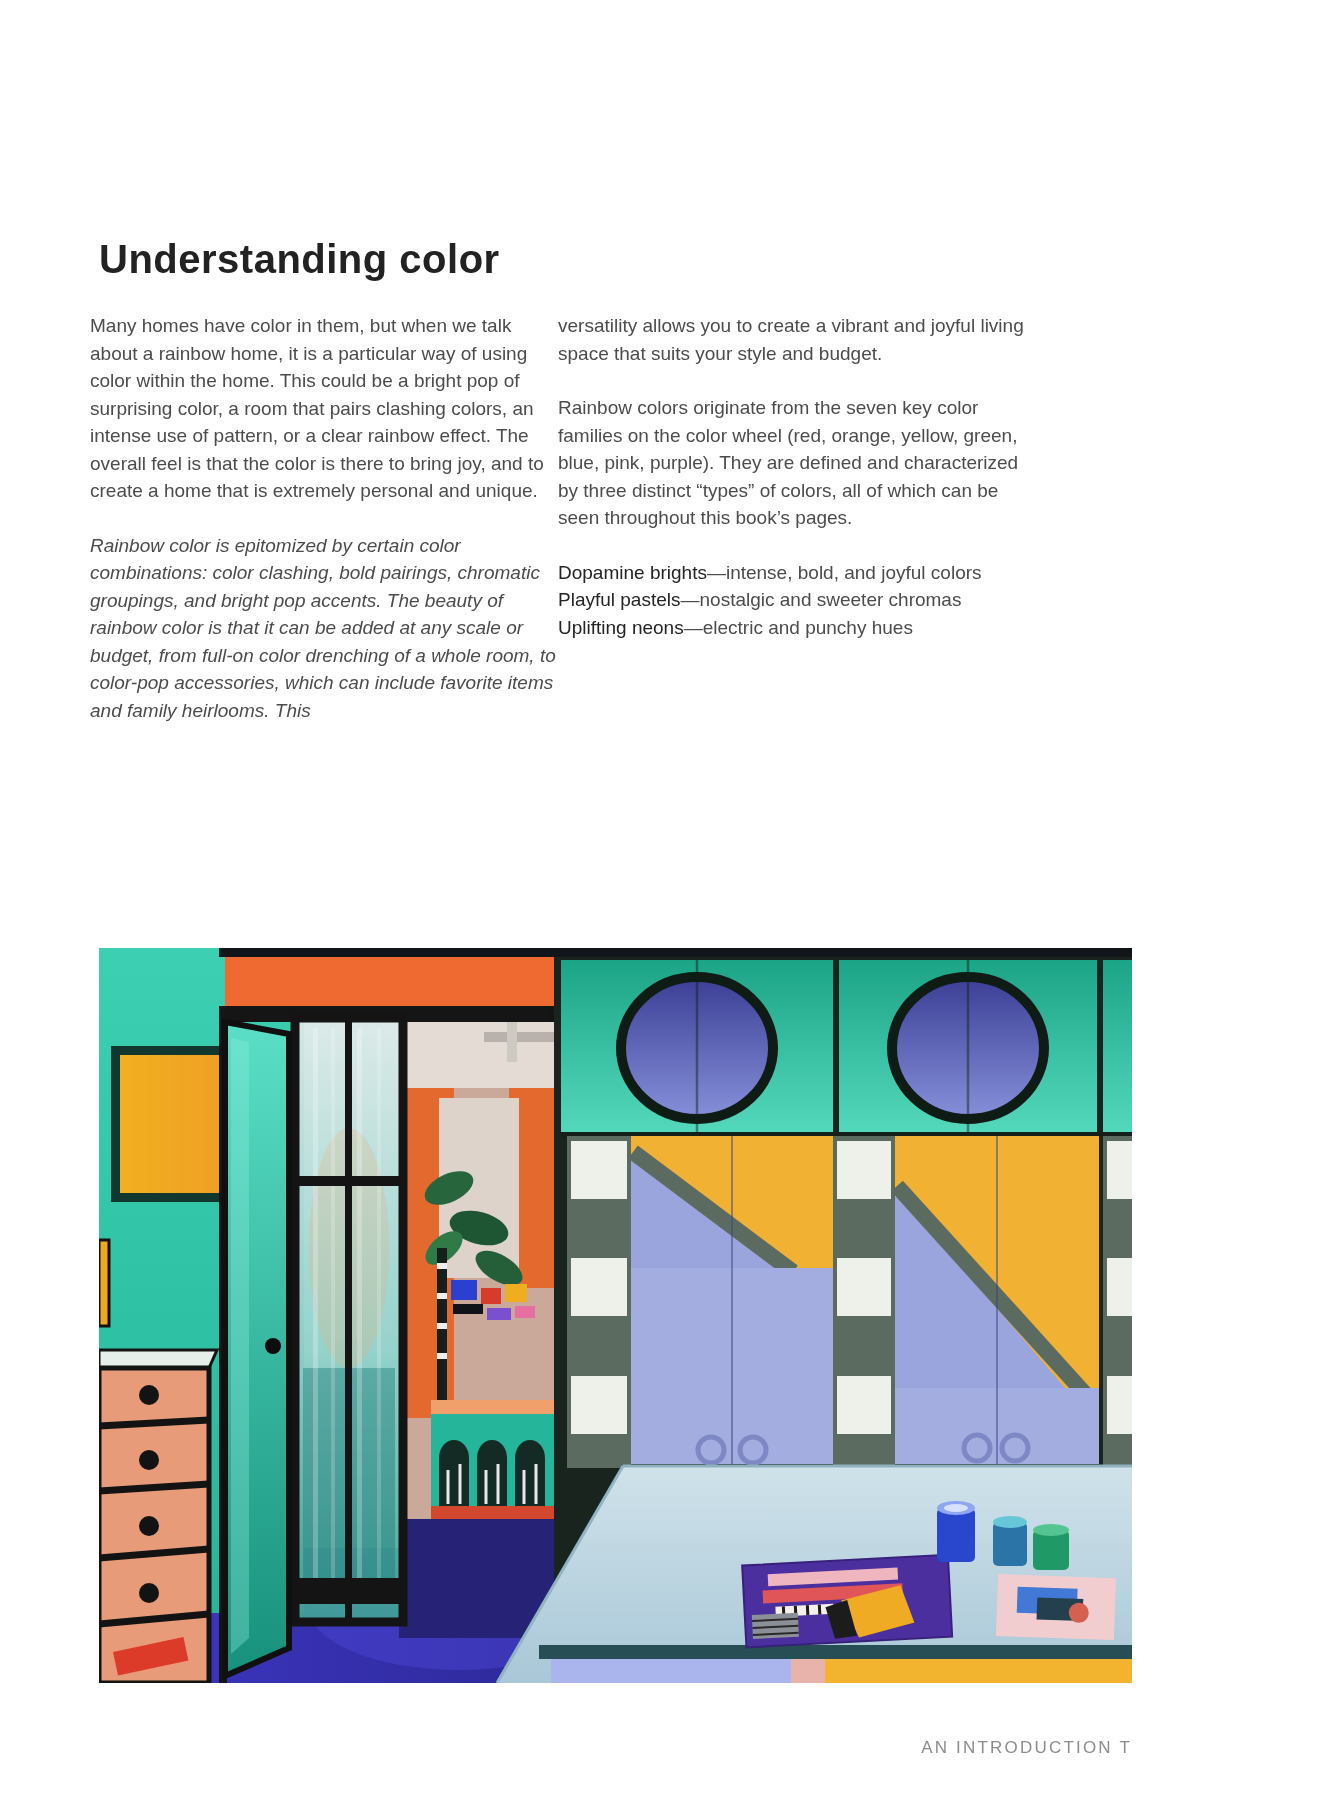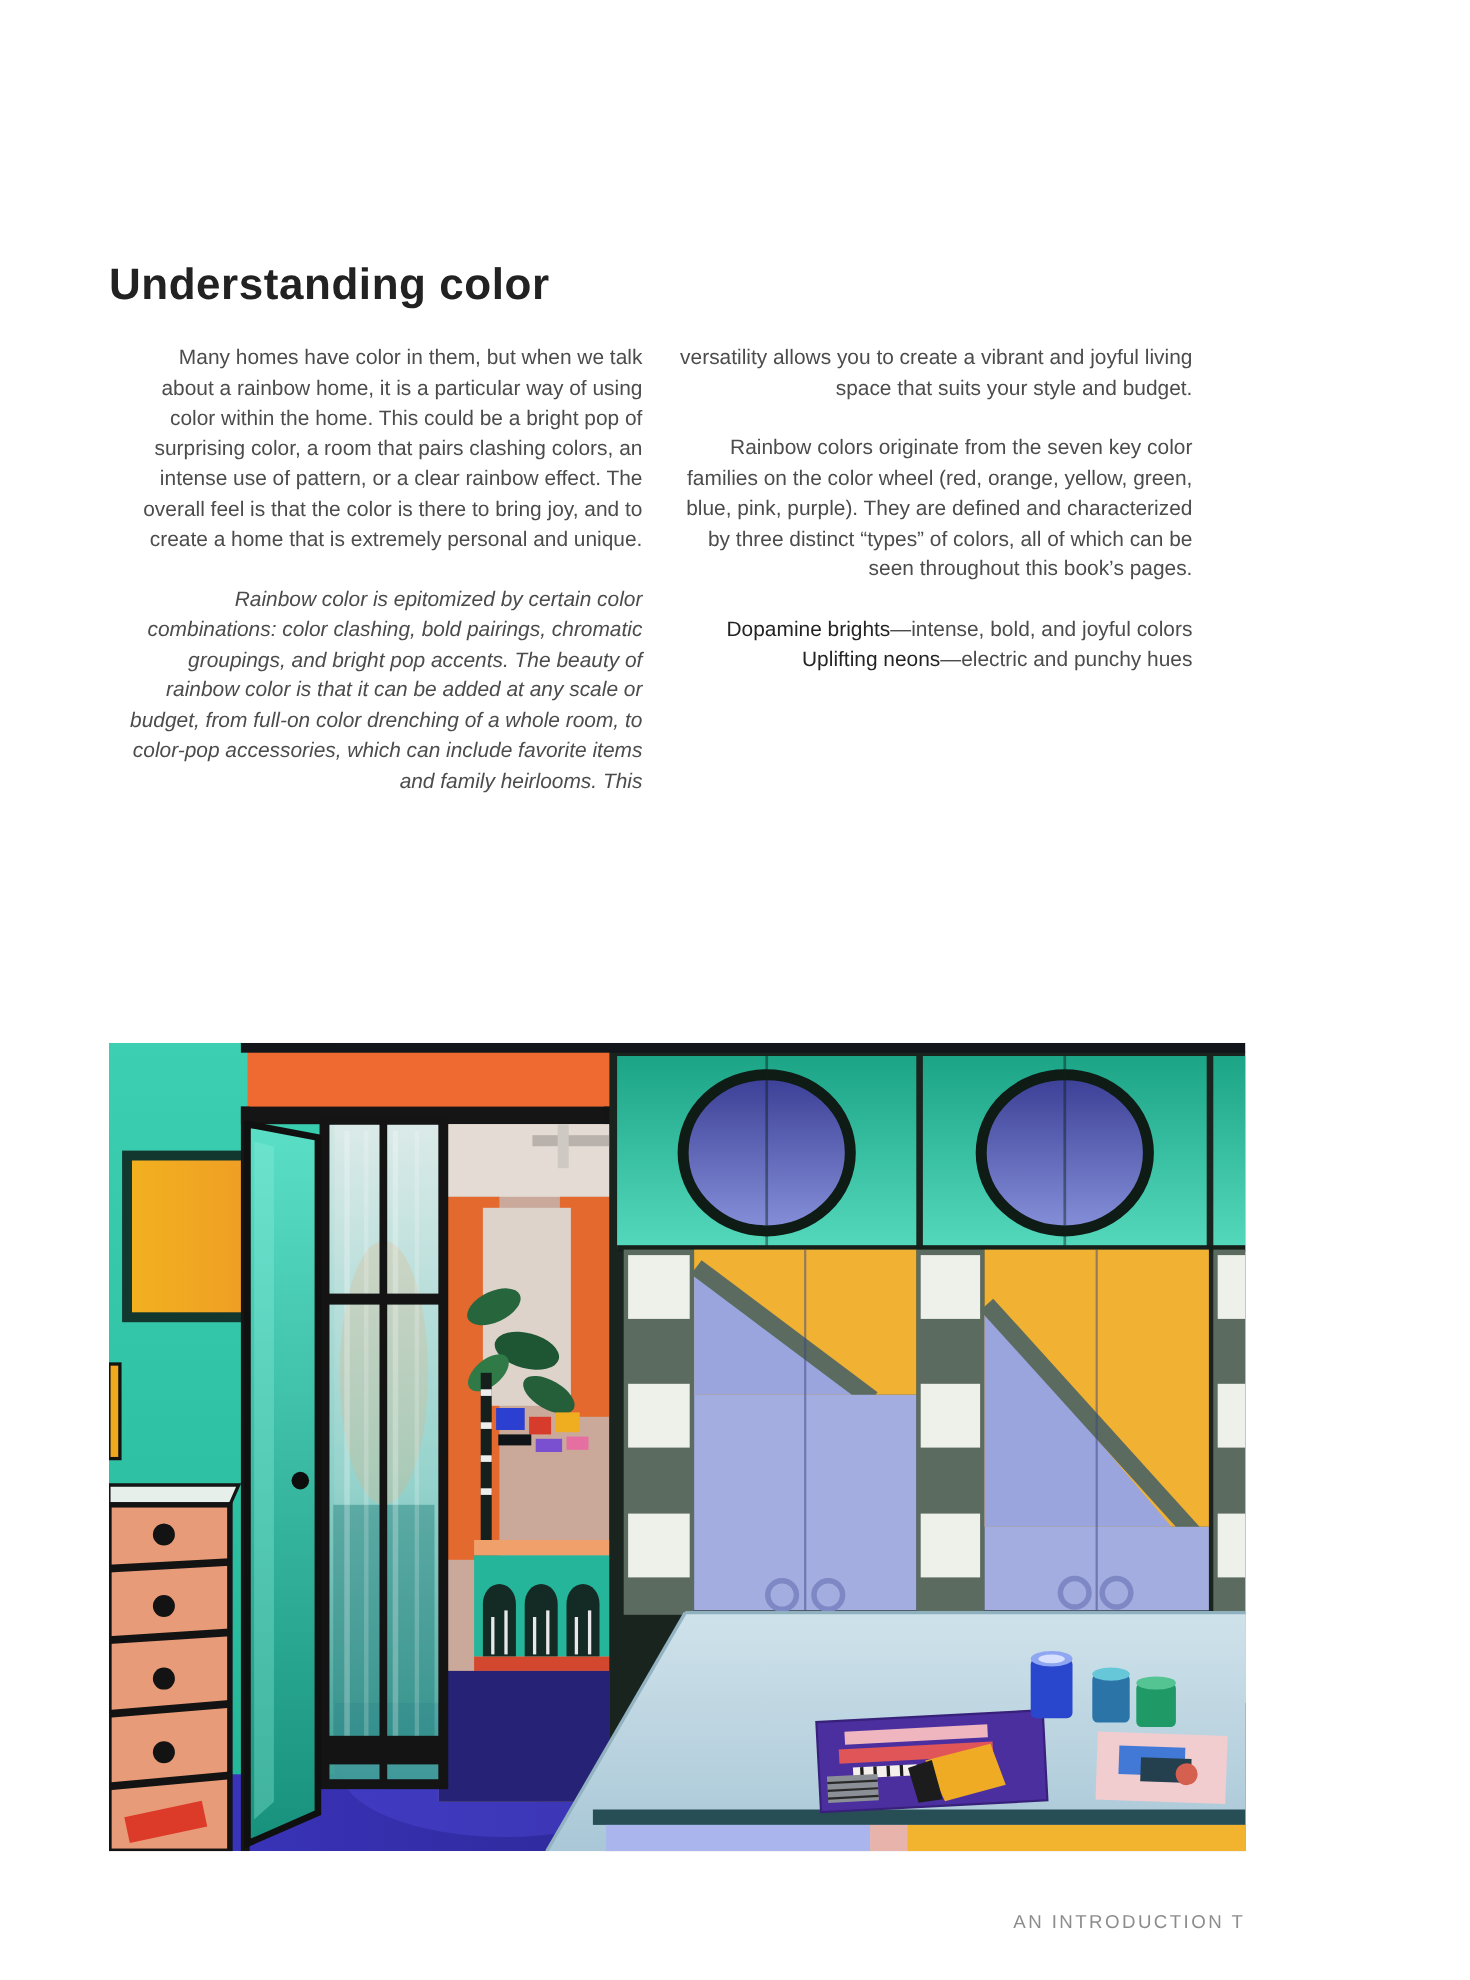--- a/index.html
+++ b/index.html
@@ -9,22 +9,22 @@
     background:#ffffff;
     font-family:"Liberation Sans", sans-serif;
     overflow:hidden;
   }
   .heading{
     position:absolute;left:99px;top:210px;
     font-size:40px;font-weight:700;color:#222222;
     letter-spacing:0.5px;
   }
   .columns{
-    position:absolute;left:116px;top:312px;width:968px;
-    display:flex;gap:32px;text-align:right;
+    position:absolute;left:90px;top:312px;width:968px;
+    display:flex;
   }
   .col{width:468px;font-size:19px;line-height:27.5px;color:#4c4c4c;}
   .col p{margin:0 0 27px 0;}
   .col p:last-child{margin-bottom:0;font-style:italic;}
   .types{margin:0 0 27px 0;}
   .type-row{white-space:nowrap;line-height:27.5px;}
   .type-term{font-weight:400;color:#242424;}
   .type-dash{color:#4c4c4c;}
   .type-desc{color:#4c4c4c;}
   .photo{
@@ -53,20 +53,21 @@
   <div class="columns">
     <div class="col">
       <p>Many homes have color in them, but when we talk about a rainbow home, it is a particular way of using color within the home. This could be a bright pop of surprising color, a room that pairs clashing colors, an intense use of pattern, or a clear rainbow effect. The overall feel is that the color is there to bring joy, and to create a home that is extremely personal and unique.</p>
       <p>Rainbow color is epitomized by certain color combinations: color clashing, bold pairings, chromatic groupings, and bright pop accents. The beauty of rainbow color is that it can be added at any scale or budget, from full-on color drenching of a whole room, to color-pop accessories, which can include favorite items and family heirlooms. This</p>
     </div>
     <div class="col">
       <p>versatility allows you to create a vibrant and joyful living space that suits your style and budget.</p>
       <p>Rainbow colors originate from the seven key color families on the color wheel (red, orange, yellow, green, blue, pink, purple). They are defined and characterized by three distinct “types” of colors, all of which can be seen throughout this book’s pages.</p>
       <div class="types">
         <div class="type-row"><span class="type-term">Dopamine brights</span><span class="type-dash">—</span><span class="type-desc">intense, bold, and joyful colors</span></div>
+        <div class="type-row"><span class="type-term">Playful pastels</span><span class="type-dash">—</span><span class="type-desc">nostalgic and sweeter chromas</span></div>
         <div class="type-row"><span class="type-term">Uplifting neons</span><span class="type-dash">—</span><span class="type-desc">electric and punchy hues</span></div>
       </div>
     </div>
   </div>
 
   <div class="photo">
     <svg width="1114" height="735" viewBox="0 0 1114 735" preserveAspectRatio="none">
       <defs>
         <linearGradient id="tealWall" x1="0" y1="0" x2="0" y2="1">
           <stop offset="0" stop-color="#3ccfb2"></stop>

